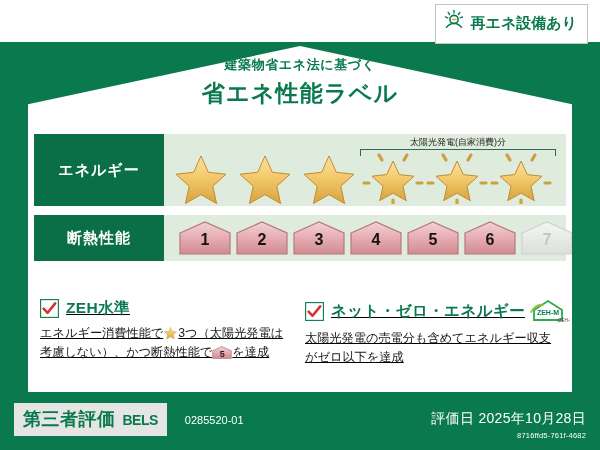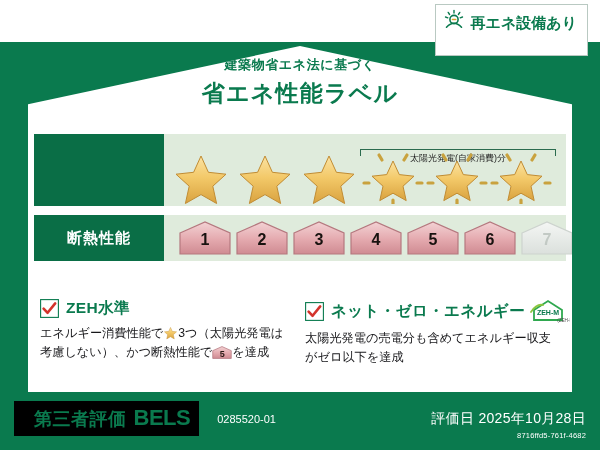--- a/index.html
+++ b/index.html
@@ -27,21 +27,21 @@
     background: #ffffff;
     color: #0a7a4e;
     font-weight: bold;
     font-size: 15px;
     letter-spacing: .5px;
     line-height: 1;
   }
   .renew-badge {
     position: absolute; right: 12px; top: 4px;
     display: flex; align-items: center; gap: 6px;
-    padding: 4px 10px 20px 7px;
+    padding: 4px 10px 8px 7px;
     border: 1px solid #b9c9c2;
     background: #ffffff;
   }
   .renew-badge .rb-text {
     color: #0a7a4e; font-weight: bold; font-size: 15px; line-height: 1;
   }
 
   
   .house-body {
     position: absolute;
@@ -81,21 +81,21 @@
   }
 
   
   .row-energy .perf-label { height: 72px; }
   .row-energy .perf-value { height: 72px; }
   .solar-bracket {
     position: absolute; left: 196px; right: 10px; top: 4px; height: 18px;
   }
   .solar-bracket .sb-text {
     position: absolute; left: 0; right: 0; top: -2px;
-    text-align: center; font-size: 9px; color: #1f1f1f; white-space: nowrap; margin-top: 16px;
+    text-align: center; font-size: 9px; color: #1f1f1f; white-space: nowrap;
   }
   .solar-bracket .sb-line {
     position: absolute; left: 0; right: 0; bottom: 0; height: 7px;
     border: 1px solid #2b6b4e; border-top: 1px solid #2b6b4e;
     border-bottom: none;
   }
   .stars-wrap {
     position: absolute; left: 6px; right: 6px; bottom: 2px;
     display: flex; align-items: flex-end; justify-content: flex-start; gap: 2px;
   }
@@ -115,21 +115,21 @@
     position: absolute; left: 0; right: 0; top: 11px;
     text-align: center; font-weight: bold; font-size: 16px; color: #18120f;
   }
   .house-badge.off .hb-num { color: #c2c9c4; }
 
   
   .checks {
     position: absolute; left: 12px; top: 252px; width: 520px;
     display: flex; gap: 10px;
   }
-  .check-col { width: 255px; }
+  .check-col { width: 255px; text-decoration: underline; }
   .check-head { display: flex; align-items: center; gap: 7px; }
   .checkbox-ico { width: 19px; height: 19px; flex: none; }
   .check-title {
     color: #0a7a4e; font-weight: bold; font-size: 15.5px; letter-spacing: .4px;
     white-space: nowrap;
   }
   .zehm-logo { width: 40px; height: 26px; flex: none; margin-left: -2px; }
   .check-body {
     margin-top: 5px; font-size: 12.2px; color: #17171a; line-height: 1.55;
   }
@@ -140,25 +140,25 @@
     font-size: 9px; font-weight: bold; color: #2b1a16;
   }
 
   
   .footer { position: absolute; left: 0; bottom: 0; width: 600px; height: 58px; }
   .bels-block {
     position: absolute; left: 14px; bottom: 14px;
     display: flex; align-items: center; gap: 8px;
   }
   .bels-box {
-    background: #000000; padding: 4px 9px 5px 20px;
+    background: #e5e5e5; padding: 4px 9px 5px 9px;
     display: flex; align-items: baseline; gap: 7px;
   }
   .bels-jp { color: #0a7a4e; font-weight: bold; font-size: 18px; letter-spacing: .5px; }
-  .bels-en { color: #0a7a4e; font-weight: bold; font-size: 22px; letter-spacing: -.5px; }
+  .bels-en { color: #0a7a4e; font-weight: bold; font-size: 14px; letter-spacing: -.5px; }
   .bels-num { color: #ffffff; font-size: 11px; margin-left: 10px; }
   .eval-block {
     position: absolute; right: 14px; bottom: 10px; text-align: right; color: #ffffff;
   }
   .eval-date { font-size: 14px; font-weight: normal; letter-spacing: .3px; padding-left: 33px; }
   .eval-hash { font-size: 7.5px; margin-top: 3px; letter-spacing: .2px; }
 </style>
 </head>
 <body>
 
@@ -189,20 +189,21 @@
 
     <div class="title-block">
       <div class="title-sub">建築物省エネ法に基づく</div>
       <div class="title-main">省エネ性能ラベル</div>
     </div>
 
     <div class="perf-rows">
 
       <div class="perf-row row-energy">
         <div class="perf-label">
+          <span>エネルギー</span>
         </div>
         <div class="perf-value">
 
           <div class="solar-bracket">
             <div class="sb-text">太陽光発電(自家消費)分</div>
             <div class="sb-line"></div>
           </div>
 
           <div class="stars-wrap">
 

